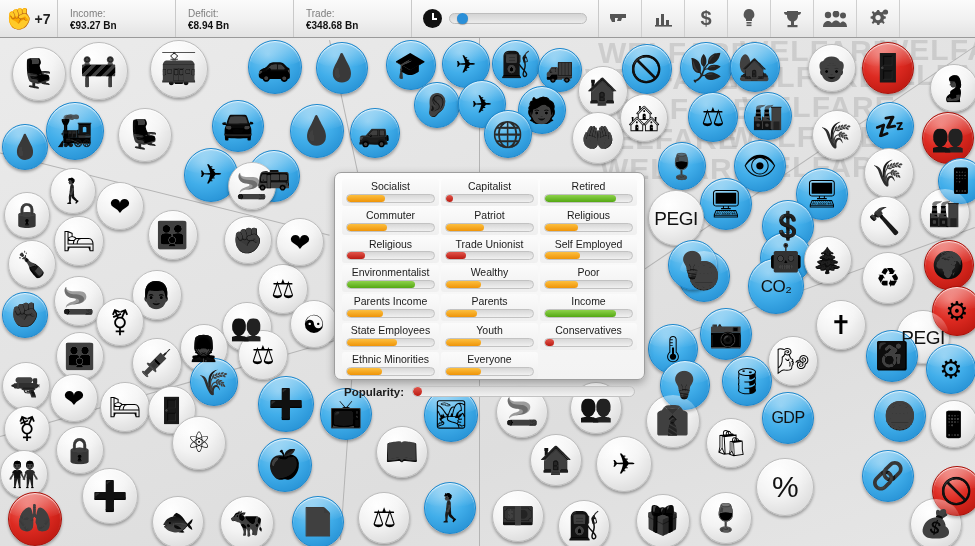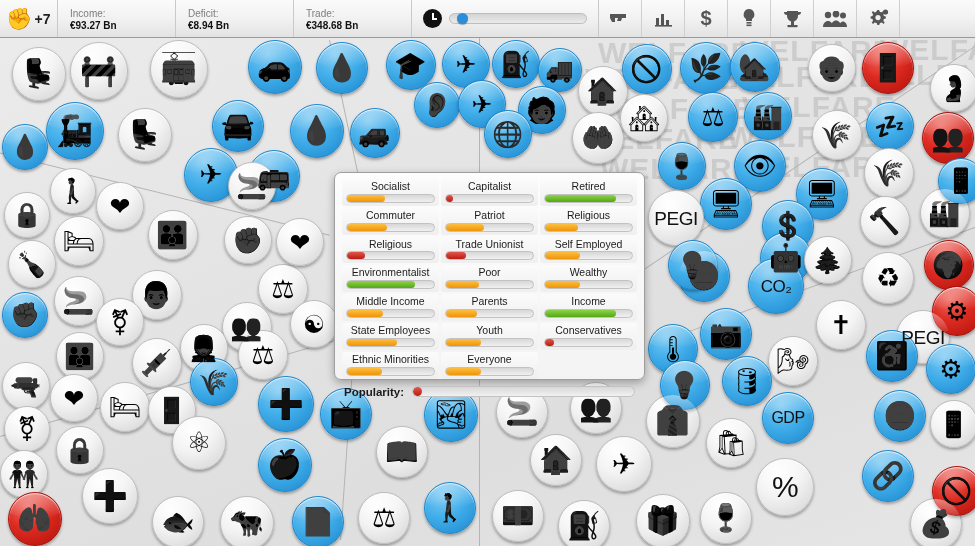--- a/index.html
+++ b/index.html
@@ -670,33 +670,33 @@
             <div class="gfill orange" style="width: 40%;"></div>
           </div>
         </div>
         <div class="grp">
           <div class="gname">Environmentalist</div>
           <div class="gbar">
             <div class="gfill green" style="width: 78%;"></div>
           </div>
         </div>
         <div class="grp">
+          <div class="gname">Wealthy</div>
+          <div class="gbar">
+            <div class="gfill orange" style="width: 40%;"></div>
+          </div>
+        </div>
+        <div class="grp">
           <div class="gname">Poor</div>
           <div class="gbar">
             <div class="gfill orange" style="width: 38%;"></div>
           </div>
         </div>
         <div class="grp">
-          <div class="gname">Wealthy</div>
-          <div class="gbar">
-            <div class="gfill orange" style="width: 40%;"></div>
-          </div>
-        </div>
-        <div class="grp">
-          <div class="gname">Middle Income</div>
+          <div class="gname">Parents Income</div>
           <div class="gbar">
             <div class="gfill orange" style="width: 41%;"></div>
           </div>
         </div>
         <div class="grp">
           <div class="gname">Parents</div>
           <div class="gbar">
             <div class="gfill orange" style="width: 36%;"></div>
           </div>
         </div>

